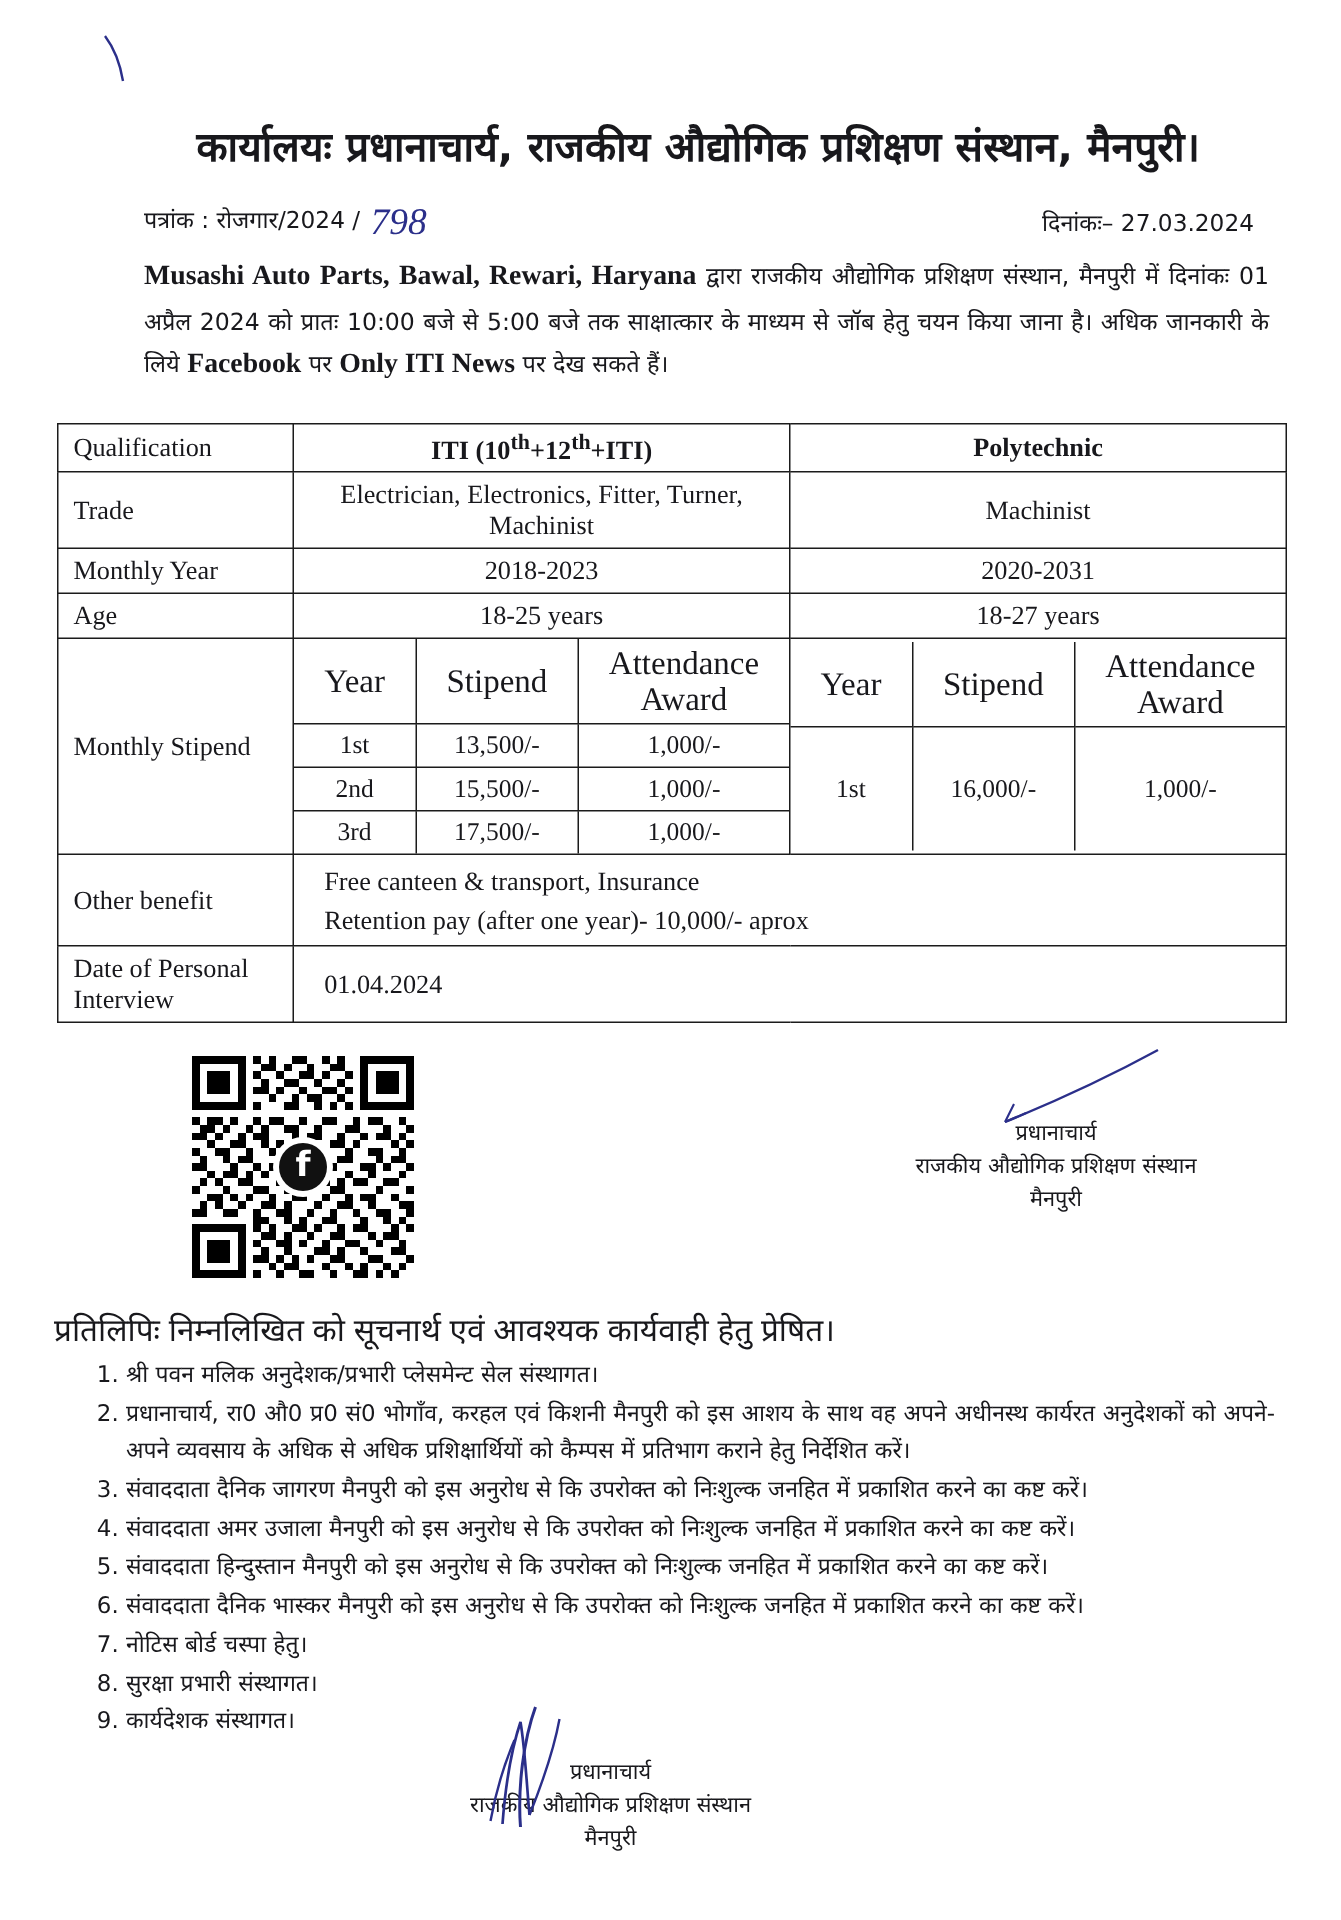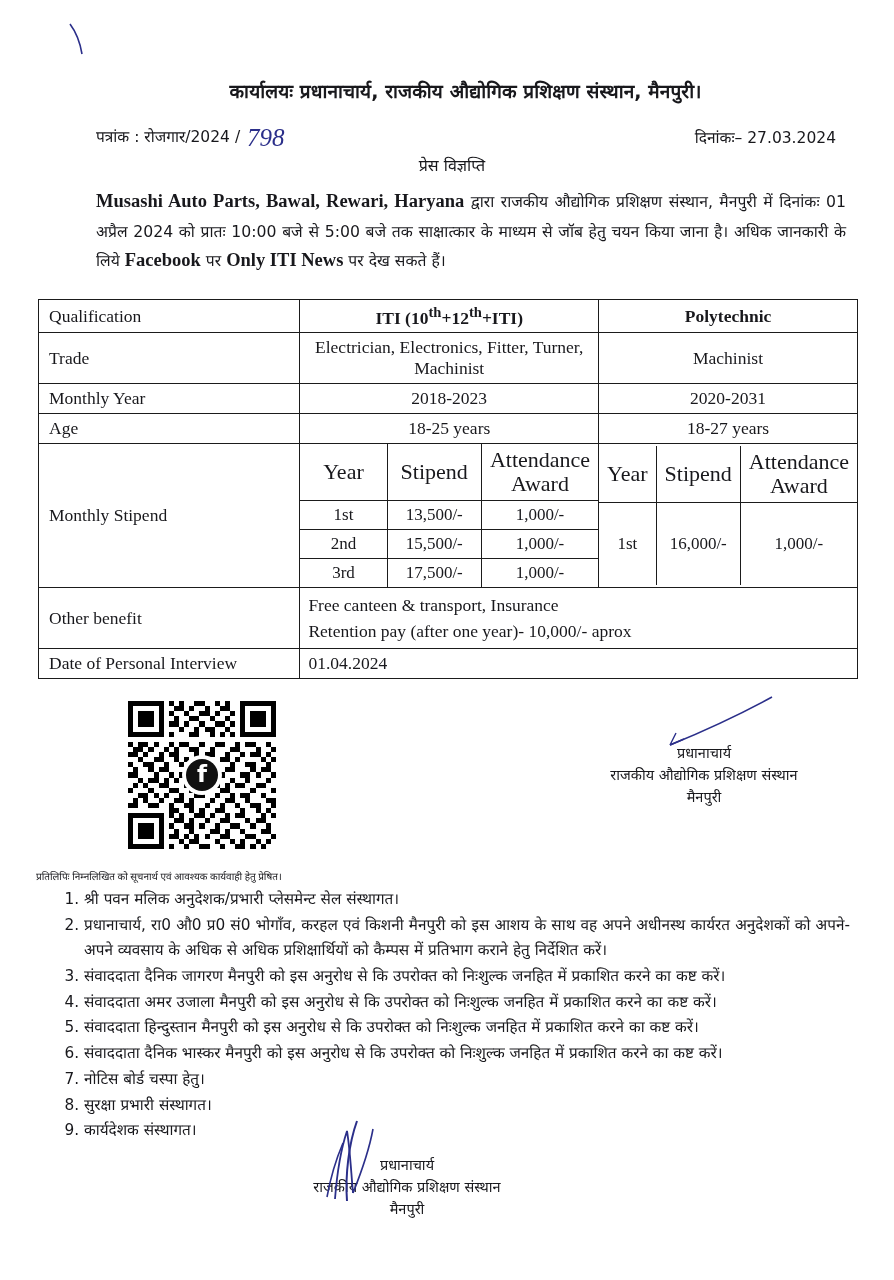--- a/index.html
+++ b/index.html
@@ -19,21 +19,21 @@
     position: absolute;
     inset: 0;
     padding: 0;
   }
 
   
   .letterhead {
     text-align: center;
     font-family: "DejaVu Sans", sans-serif;
     font-weight: bold;
-    font-size: 19px;
+    font-size: 27px;
     letter-spacing: .1px;
     margin-top: 78px;
     padding-left: 37px;
   }
   .meta-row {
     display: flex;
     justify-content: space-between;
     align-items: flex-end;
     margin-top: 16px;
     padding: 0 58px 0 96px;
@@ -75,21 +75,21 @@
 
   
   table.main {
     border-collapse: collapse;
     width: 820px;
     margin: 22px 0 0 38px;
     font-size: 17.5px;
   }
   table.main td {
     border: 1px solid #1b1b1b;
-    padding: 4px 8px;
+    padding: 4px 20px;
     vertical-align: middle;
   }
   .c-label { width: 255px; padding-left: 10px !important; }
   .ctr { text-align: center; }
   .bold { font-weight: bold; text-align: center; }
   .nested {
     border-collapse: collapse;
     width: 100%;
     font-size: 17px;
   }
@@ -160,22 +160,22 @@
   .stroke {
     position: absolute;
     right: 120px;
     top: 0;
     width: 120px;
     height: 56px;
   }
 
   
   .copy-head {
-    font-family: Liberation Serif, serif;
-    font-size: 10px;
+    font-family: Liberation Sans, sans-serif;
+    font-size: 21px;
     margin: 4px 0 4px 36px;
   }
   ol.copy {
     font-family: "DejaVu Sans", sans-serif;
     font-size: 15.3px;
     line-height: 1.62;
     margin: 0 44px 0 62px;
     padding-left: 22px;
   }
   ol.copy li { margin-bottom: 1px; text-align: justify; }
@@ -216,21 +216,20 @@
   <div class="letterhead">कार्यालयः प्रधानाचार्य, राजकीय औद्योगिक प्रशिक्षण संस्थान, मैनपुरी।</div>
 
   <div class="meta-row">
     <div class="meta-left">
       <span>पत्रांक : रोजगार/2024 /</span>
       <span class="handnum">798</span>
     </div>
     <div>दिनांकः– 27.03.2024</div>
   </div>
 
-  <div class="press-title">प्रेस विज्ञप्ति</div>
 
   <div class="para">
     <span class="bold-en">Musashi Auto Parts, Bawal, Rewari, Haryana</span><span> द्वारा राजकीय औद्योगिक प्रशिक्षण संस्थान, मैनपुरी में दिनांकः 01 अप्रैल 2024 को प्रातः 10:00 बजे से 5:00 बजे तक साक्षात्कार के माध्यम से जॉब हेतु चयन किया जाना है। अधिक जानकारी के लिये </span><span class="bold-en">Facebook</span><span> पर </span><span class="bold-en">Only ITI News</span><span> पर देख सकते हैं।</span>
   </div>
 
   <table class="main">
     <tbody>
         <tr>
       <td class="c-label">Qualification</td>
       <td class="ctr bold" style="width:285px">ITI (10<sup>th</sup>+12<sup>th</sup>+ITI)</td>

